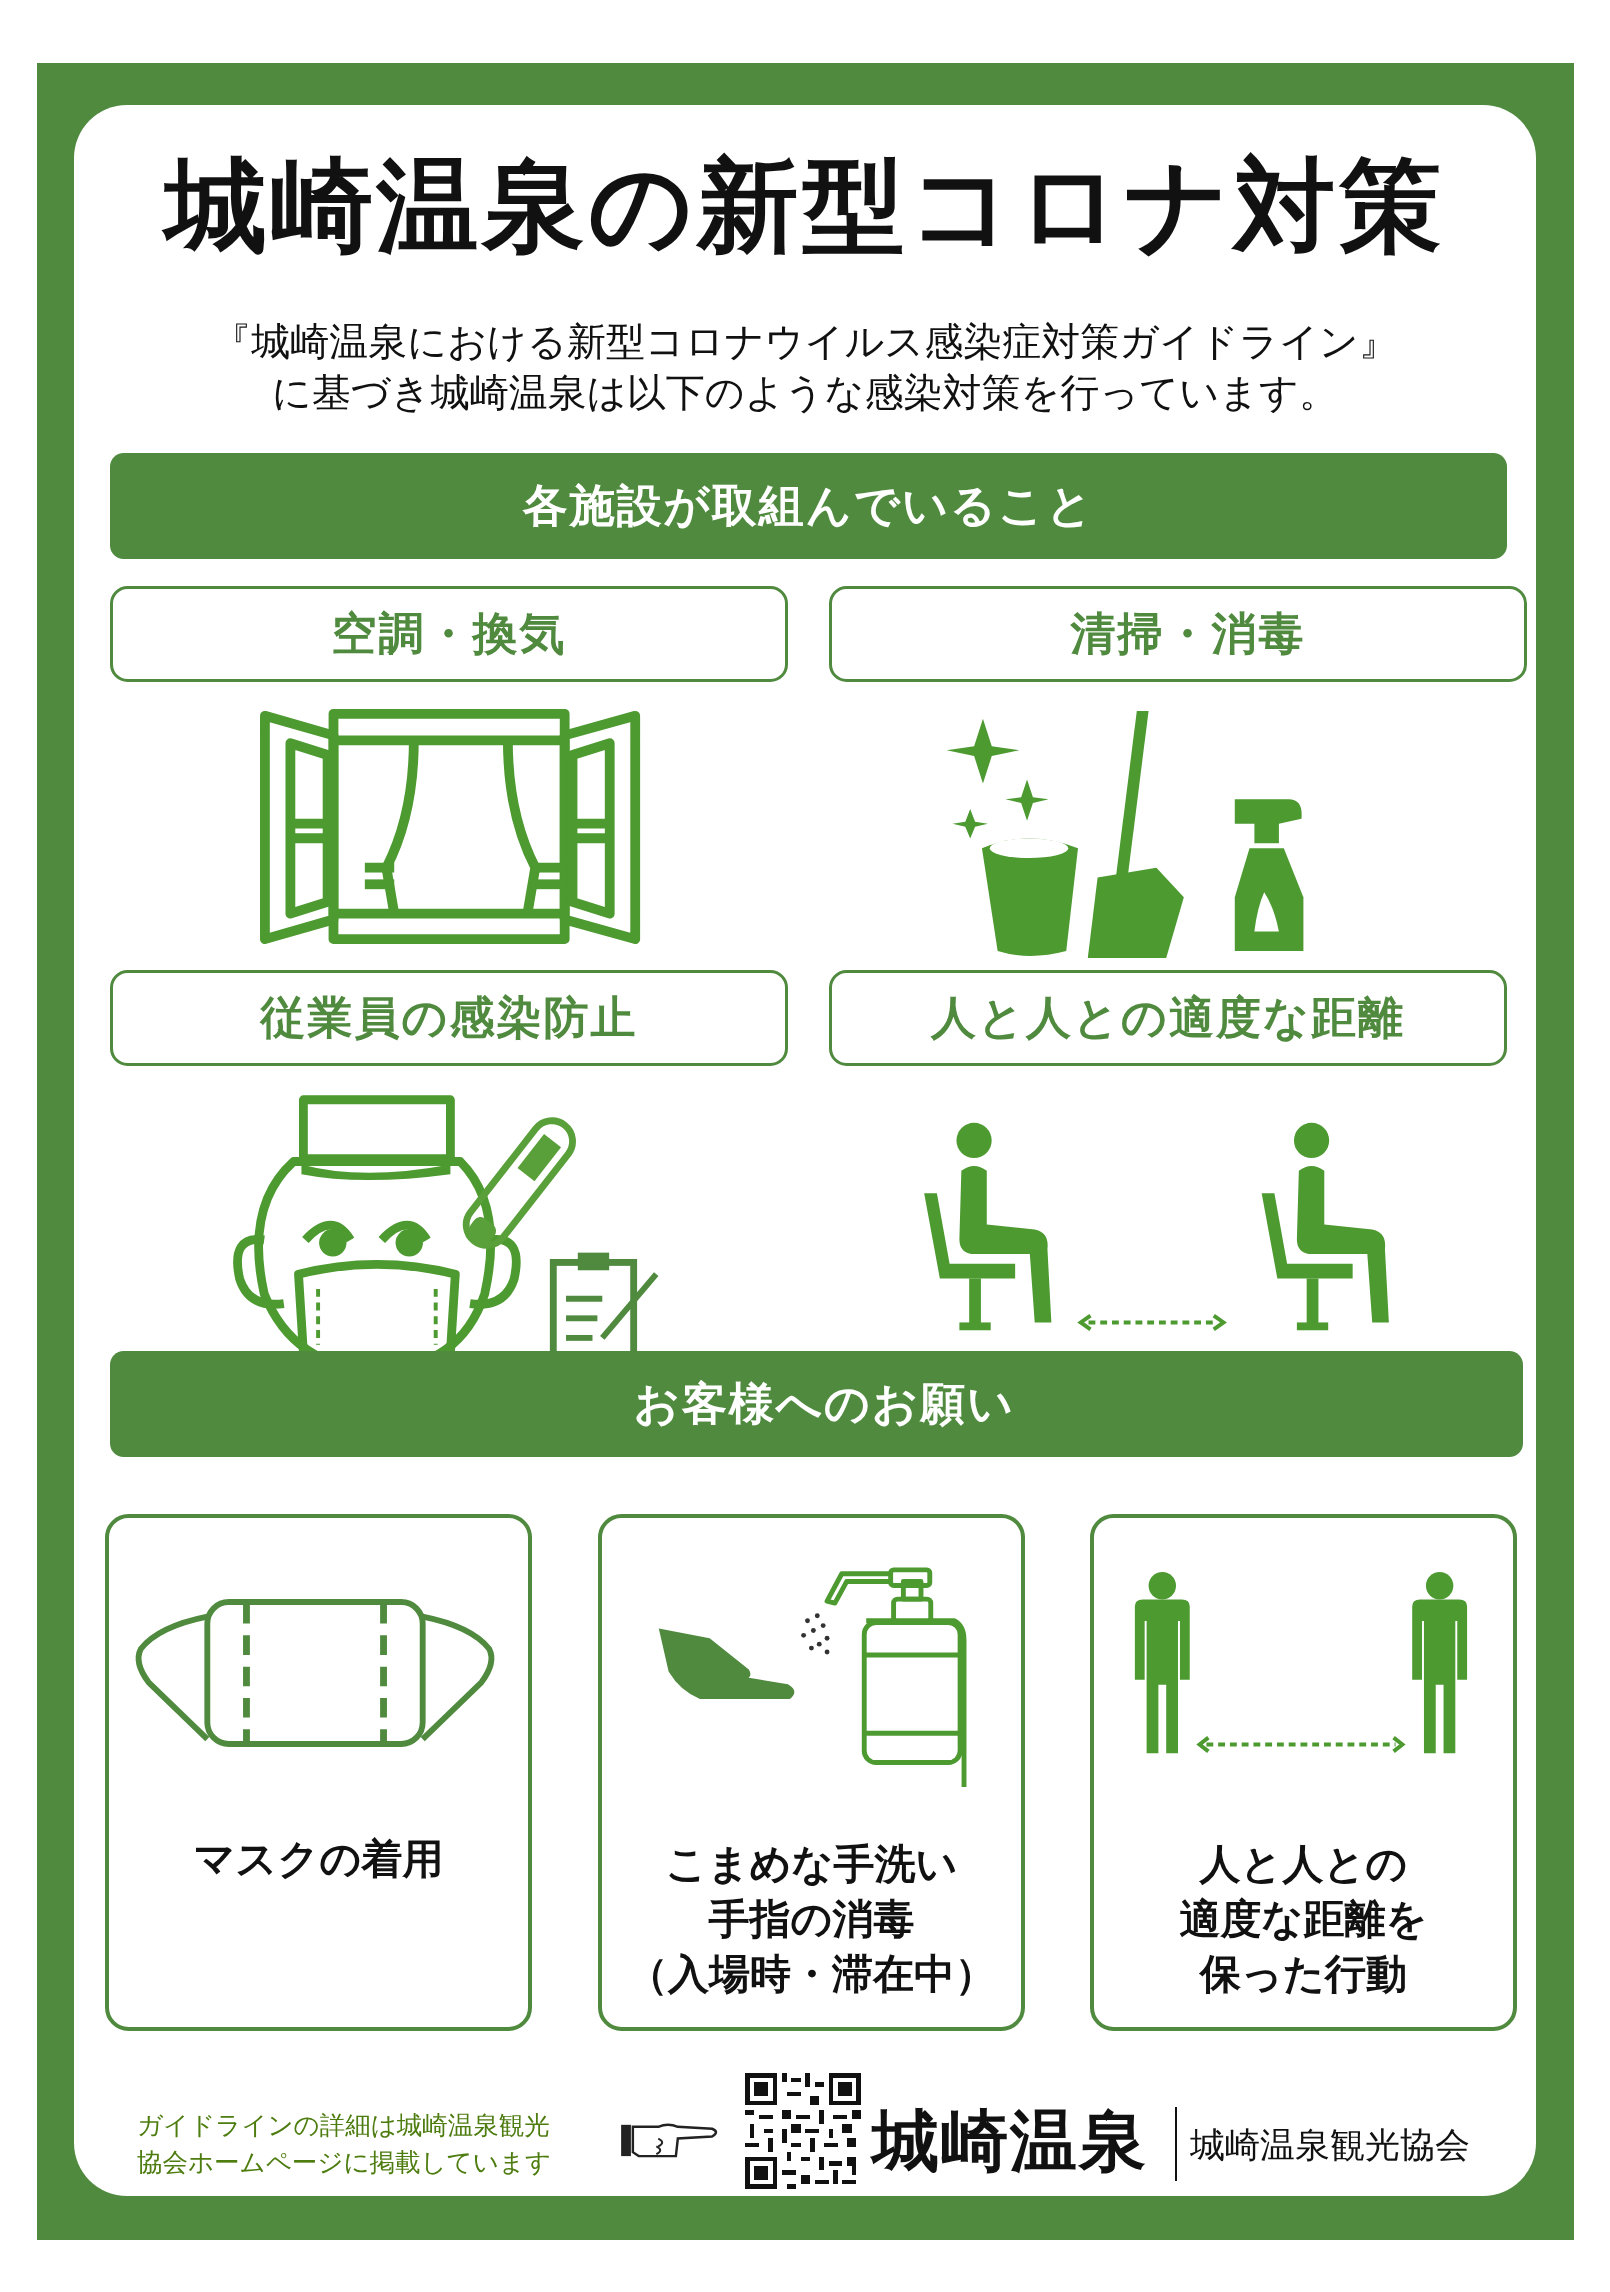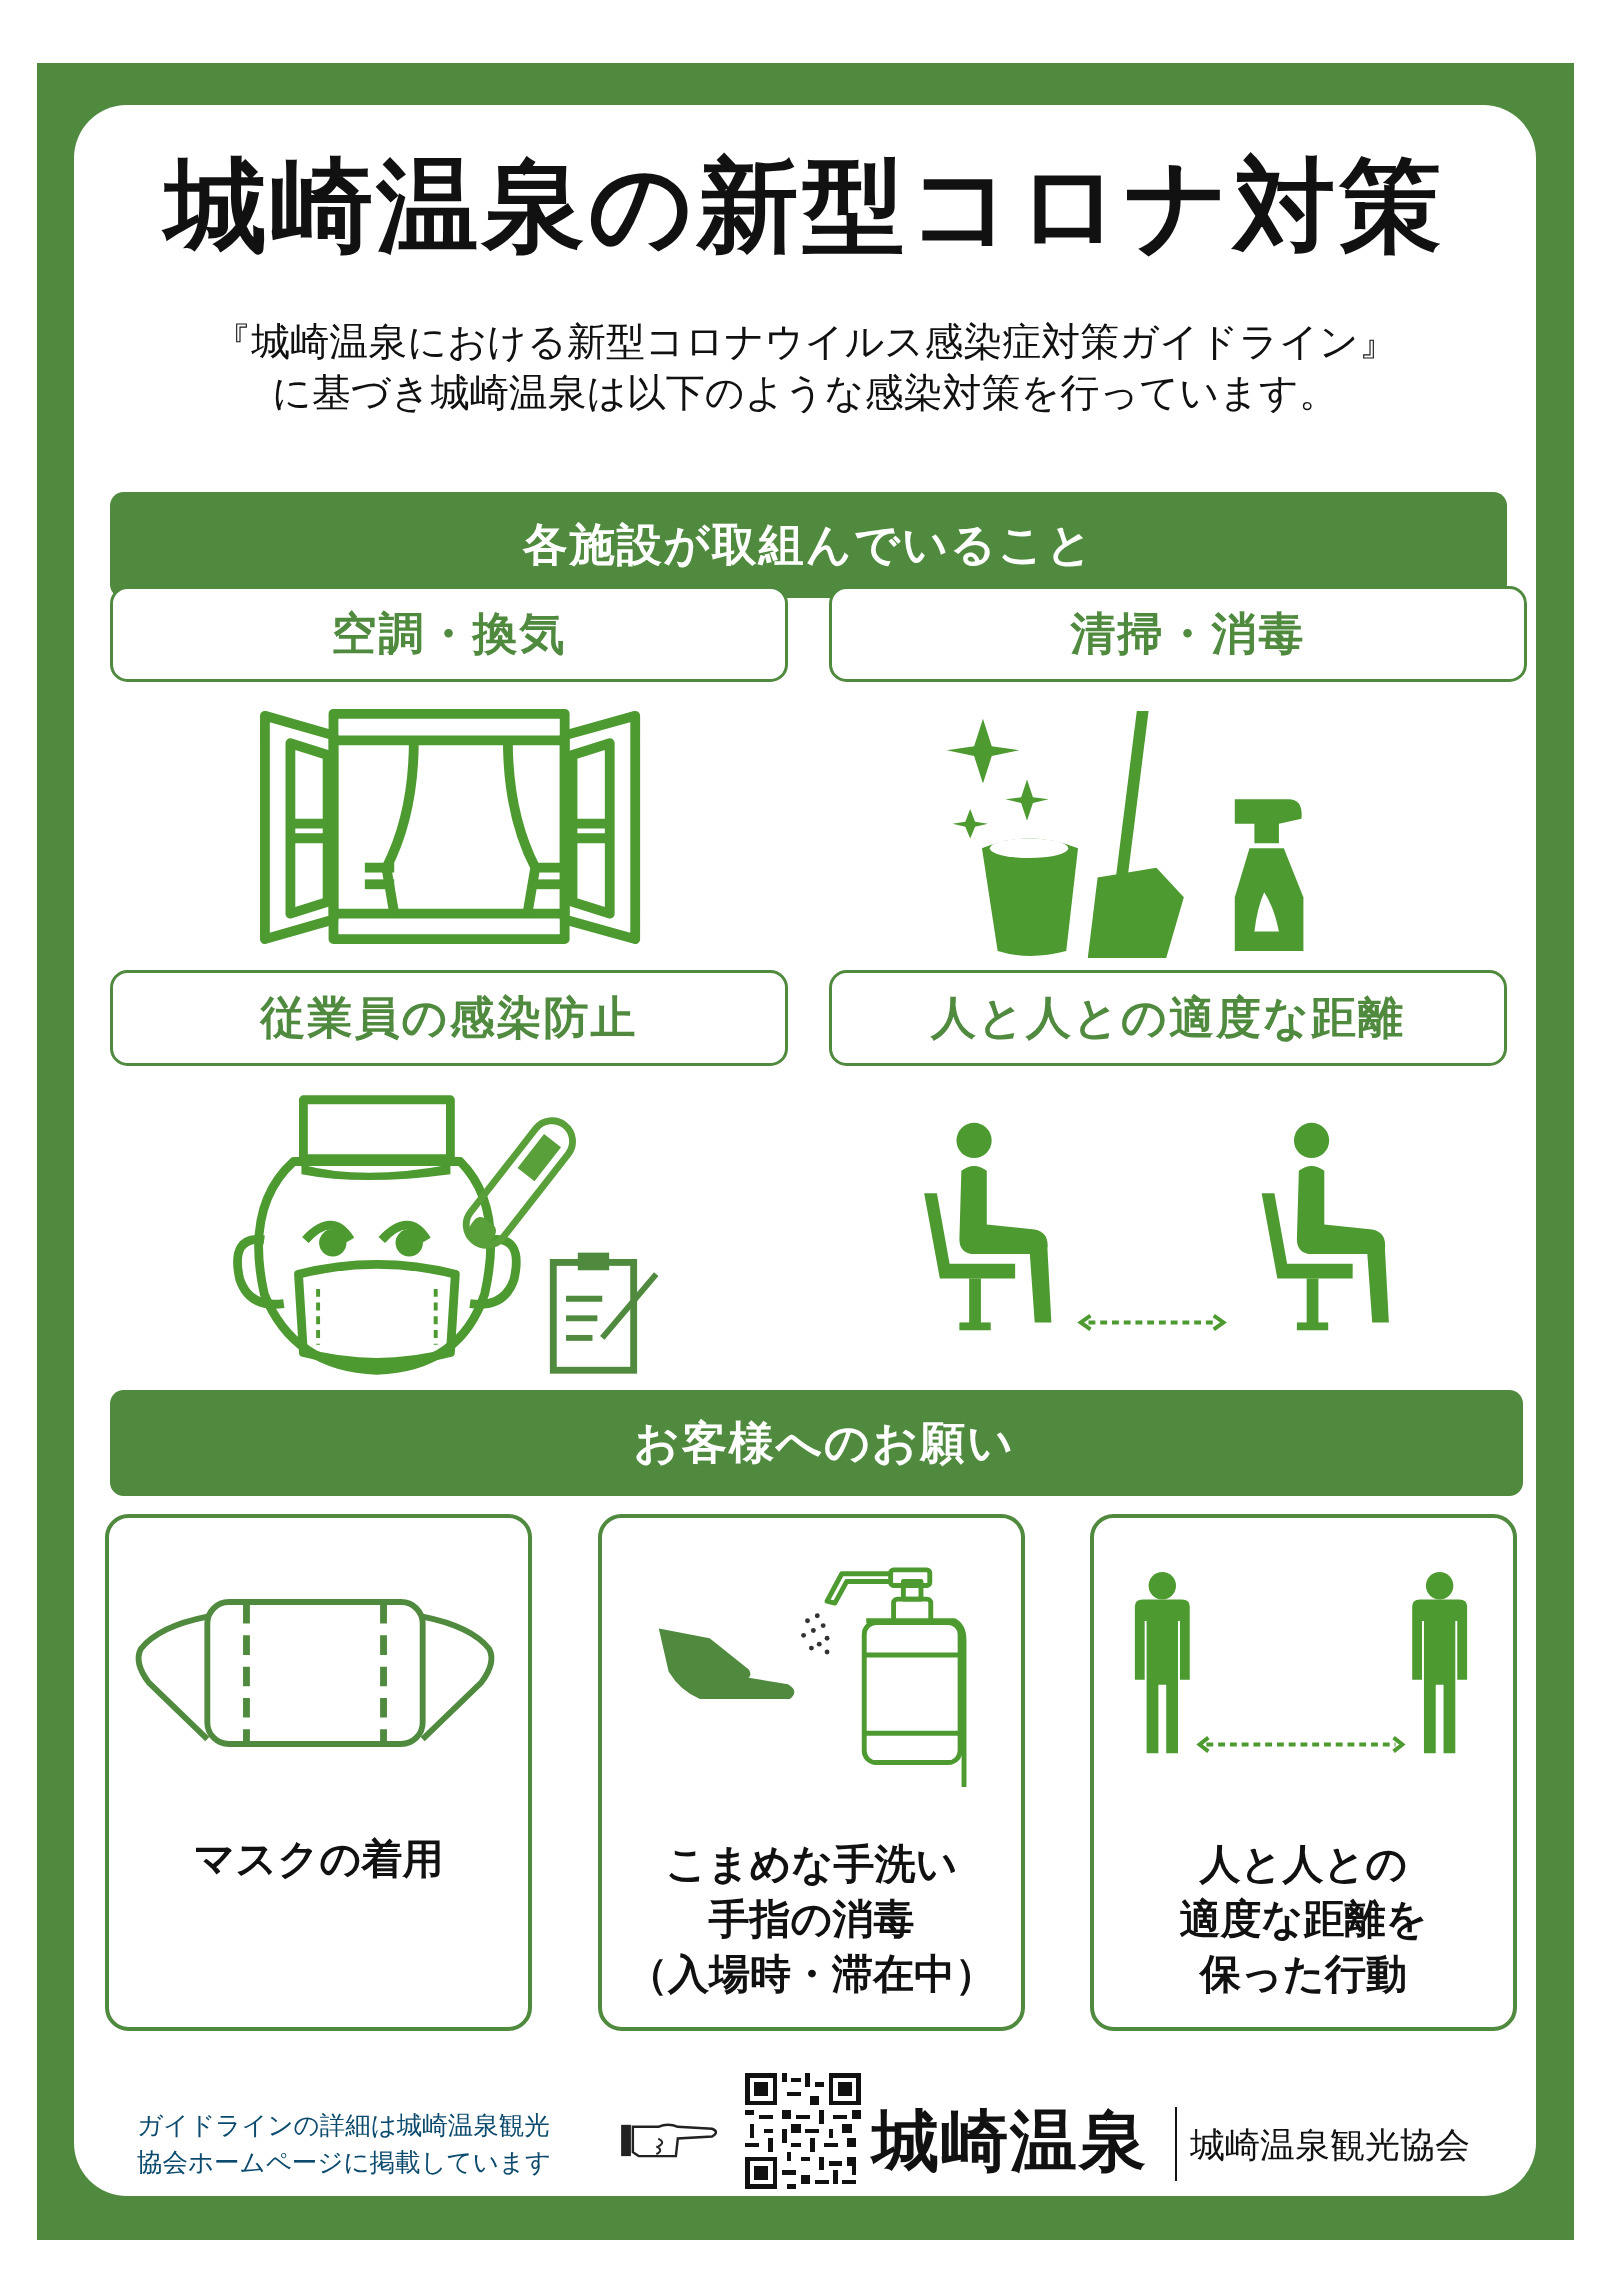--- a/index.html
+++ b/index.html
@@ -22,39 +22,39 @@
     line-height:118px;
   }
   .subtitle {
     position:absolute; left:0; top:316px; width:1610px; text-align:center;
     font-size:39px; color:#111111; line-height:51px;
   }
   .section-bar {
     position:absolute; left:110px; width:1397px; height:106px;
     background:var(--green); border-radius:13.7px;
     color:#ffffff; font-size:45px; font-weight:bold;
-    display:flex; align-items:center; justify-content:center; letter-spacing:2px;margin-top:39px;
+    display:flex; align-items:center; justify-content:center; letter-spacing:2px;
   }
   .label-box {
     position:absolute; width:672px; height:90px;
     border:3.9px solid var(--green); border-radius:17.6px; background:#fff;
     display:flex; align-items:center; justify-content:center;
     color:var(--green); font-size:45px; font-weight:bold; letter-spacing:2px;
   }
   .icon { position:absolute; }
   .card {
     position:absolute; top:1514px; width:407px; height:509px;
     border:4.9px solid var(--green); border-radius:23.5px; background:#fff;padding-left:12px;
   }
   .card-text {
     position:absolute; left:0; width:100%; text-align:center;
     font-size:41px; line-height:55px; color:#111111; font-weight:bold;
   }
   .footer-note {
-    position:absolute; left:137px; top:2107px; font-size:25.5px; line-height:37px; color:#0c4a6e;
+    position:absolute; left:137px; top:2107px; font-size:25.5px; line-height:37px; color:#4d7c0f;
   }
   .brand {
     position:absolute; left:872px; top:2096px; font-size:67px; font-weight:bold;
     font-family:"DejaVu Serif", "Liberation Serif", serif; color:#111; letter-spacing:2px;
   }
   .divider { position:absolute; left:1175px; top:2107px; width:2px; height:74px; background:#111; }
   .assoc { position:absolute; left:1190px; top:2122px; font-size:35px; color:#111; }
 </style>
 </head>
 <body>

